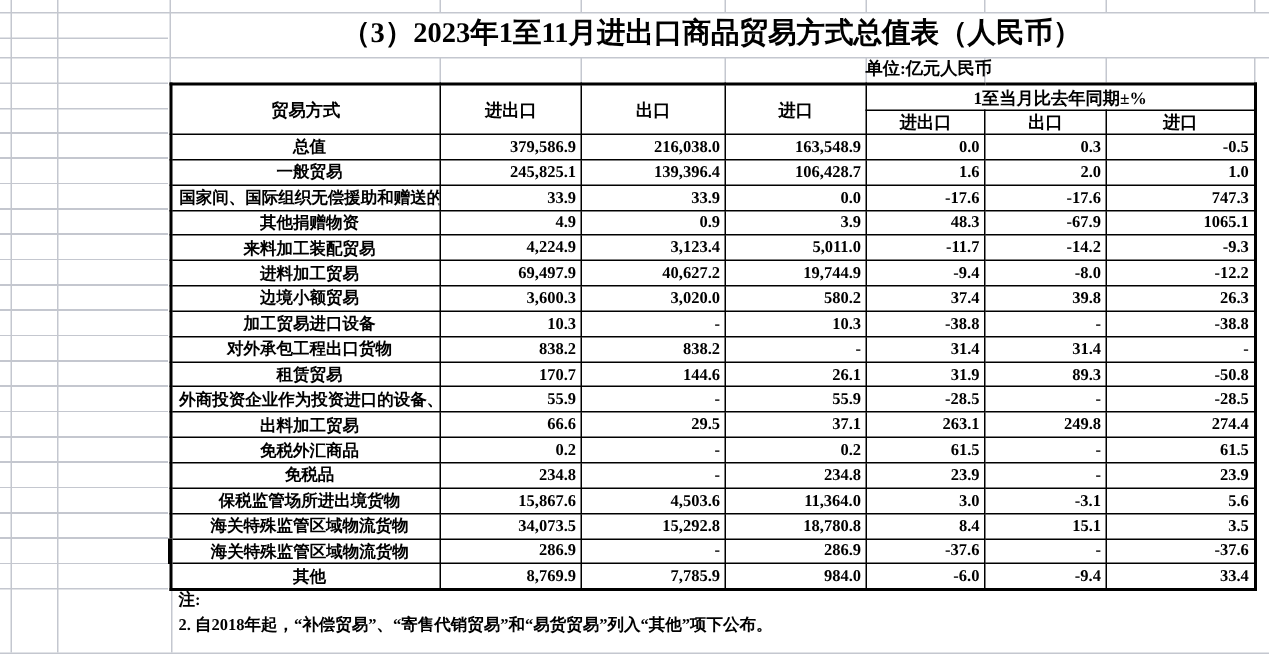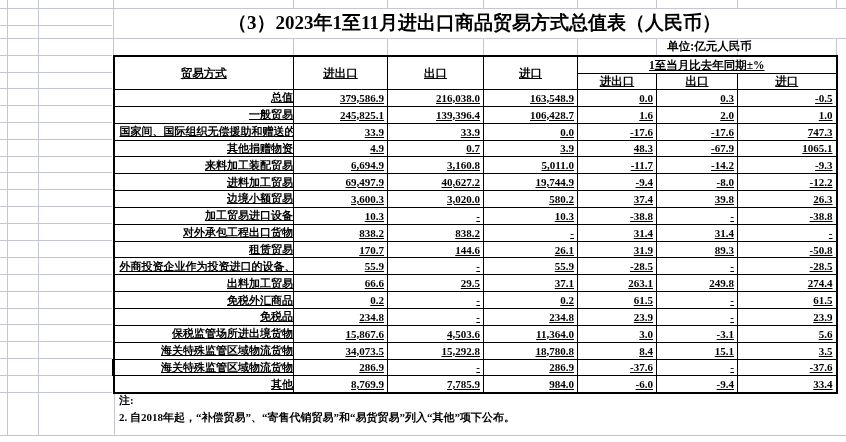--- a/index.html
+++ b/index.html
@@ -2,30 +2,30 @@
 <html><head>
 <meta charset="utf-8">
 <style>
   html,body{margin:0;padding:0;background:#fff;}
   .sheet{position:relative;width:846px;height:442px;background:#ffffff;overflow:hidden;
          font-family:"Liberation Serif","DejaVu Serif",serif;font-weight:bold;color:#000;}
   .gl{position:absolute;background:#c4c7cf;}
   .title{position:absolute;left:113px;top:8px;width:723px;height:30px;line-height:30px;
          text-align:center;font-size:19px;font-weight:bold;white-space:nowrap;}
   .unit{position:absolute;left:577px;top:39px;width:265px;height:15px;line-height:15px;
-        text-align:center;font-size:11.5px;font-weight:bold;}
+        text-align:left;font-size:11.5px;font-weight:bold;}
   table.tt{position:absolute;left:112px;top:55px;width:724px;border-collapse:collapse;
-           table-layout:fixed;border:2px solid #000;text-decoration:underline;}
+           table-layout:fixed;border:2px solid #000;}
   .tt th,.tt td{border:1px solid #000;padding:0;font-weight:bold;overflow:hidden;
                 white-space:nowrap;font-size:11px;background:#fff;}
   .tt thead th{text-align:center;font-size:11.5px;}
   .tt thead tr.h1 th{height:16px;}
   .tt thead tr.h2 th{height:15px;}
   .tt tbody tr{height:16.85px;}
-  .tt td.lbl{text-align:right;padding-left:5px;}
+  .tt td.lbl{text-align:center;padding-left:5px;}
   .tt td.num{text-align:right;padding-right:3px;}
   .tt td.sel{border-left:3px solid #000;}
   .notes{position:absolute;left:119px;top:392px;width:700px;font-size:11px;font-weight:bold;}
   .notes .nline{height:17px;line-height:17px;white-space:nowrap;}
   .mrows{position:absolute;left:0;top:88px;width:112px;height:305px;
          background:repeating-linear-gradient(to bottom,#c4c7cf 0,#c4c7cf 1px,transparent 1px,transparent 16.89px);}
 </style>
 </head>
 <body>
 
@@ -111,30 +111,30 @@
         <td class="num">33.9</td>
         <td class="num">33.9</td>
         <td class="num">0.0</td>
         <td class="num">-17.6</td>
         <td class="num">-17.6</td>
         <td class="num">747.3</td>
       </tr>
       <tr>
         <td class="lbl">其他捐赠物资</td>
         <td class="num">4.9</td>
-        <td class="num">0.7</td>
+        <td class="num">0.9</td>
         <td class="num">3.9</td>
         <td class="num">48.3</td>
         <td class="num">-67.9</td>
         <td class="num">1065.1</td>
       </tr>
       <tr>
         <td class="lbl">来料加工装配贸易</td>
-        <td class="num">6,694.9</td>
-        <td class="num">3,160.8</td>
+        <td class="num">4,224.9</td>
+        <td class="num">3,123.4</td>
         <td class="num">5,011.0</td>
         <td class="num">-11.7</td>
         <td class="num">-14.2</td>
         <td class="num">-9.3</td>
       </tr>
       <tr>
         <td class="lbl">进料加工贸易</td>
         <td class="num">69,497.9</td>
         <td class="num">40,627.2</td>
         <td class="num">19,744.9</td>

